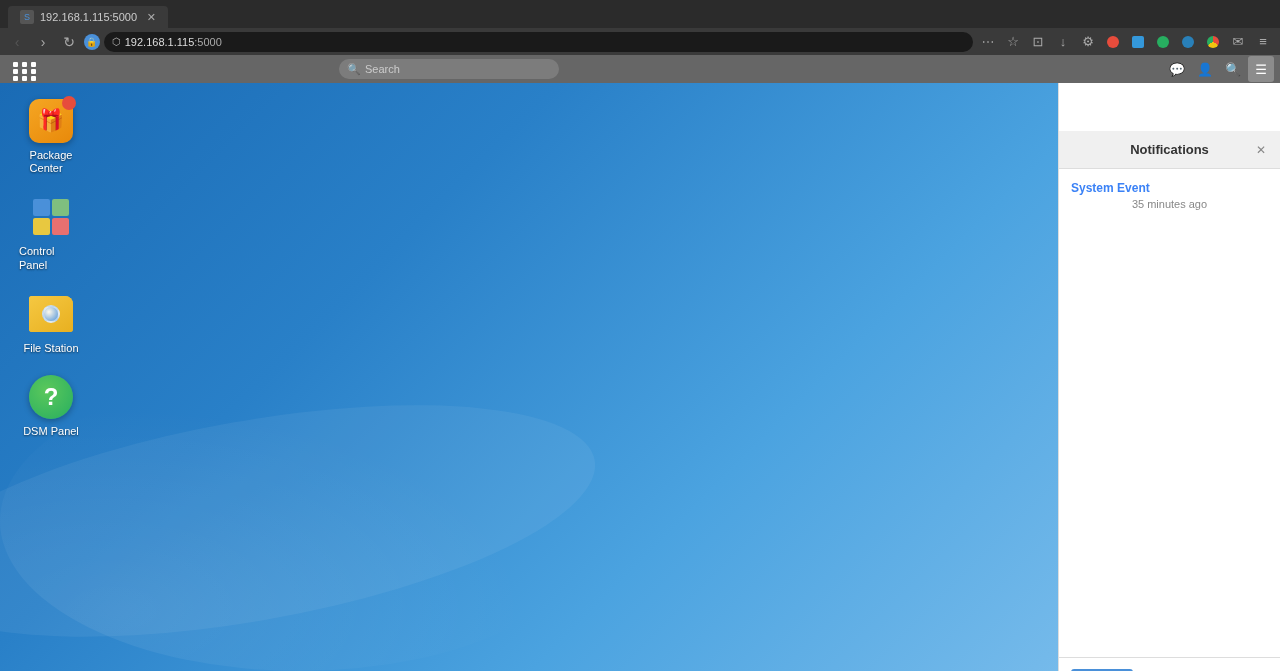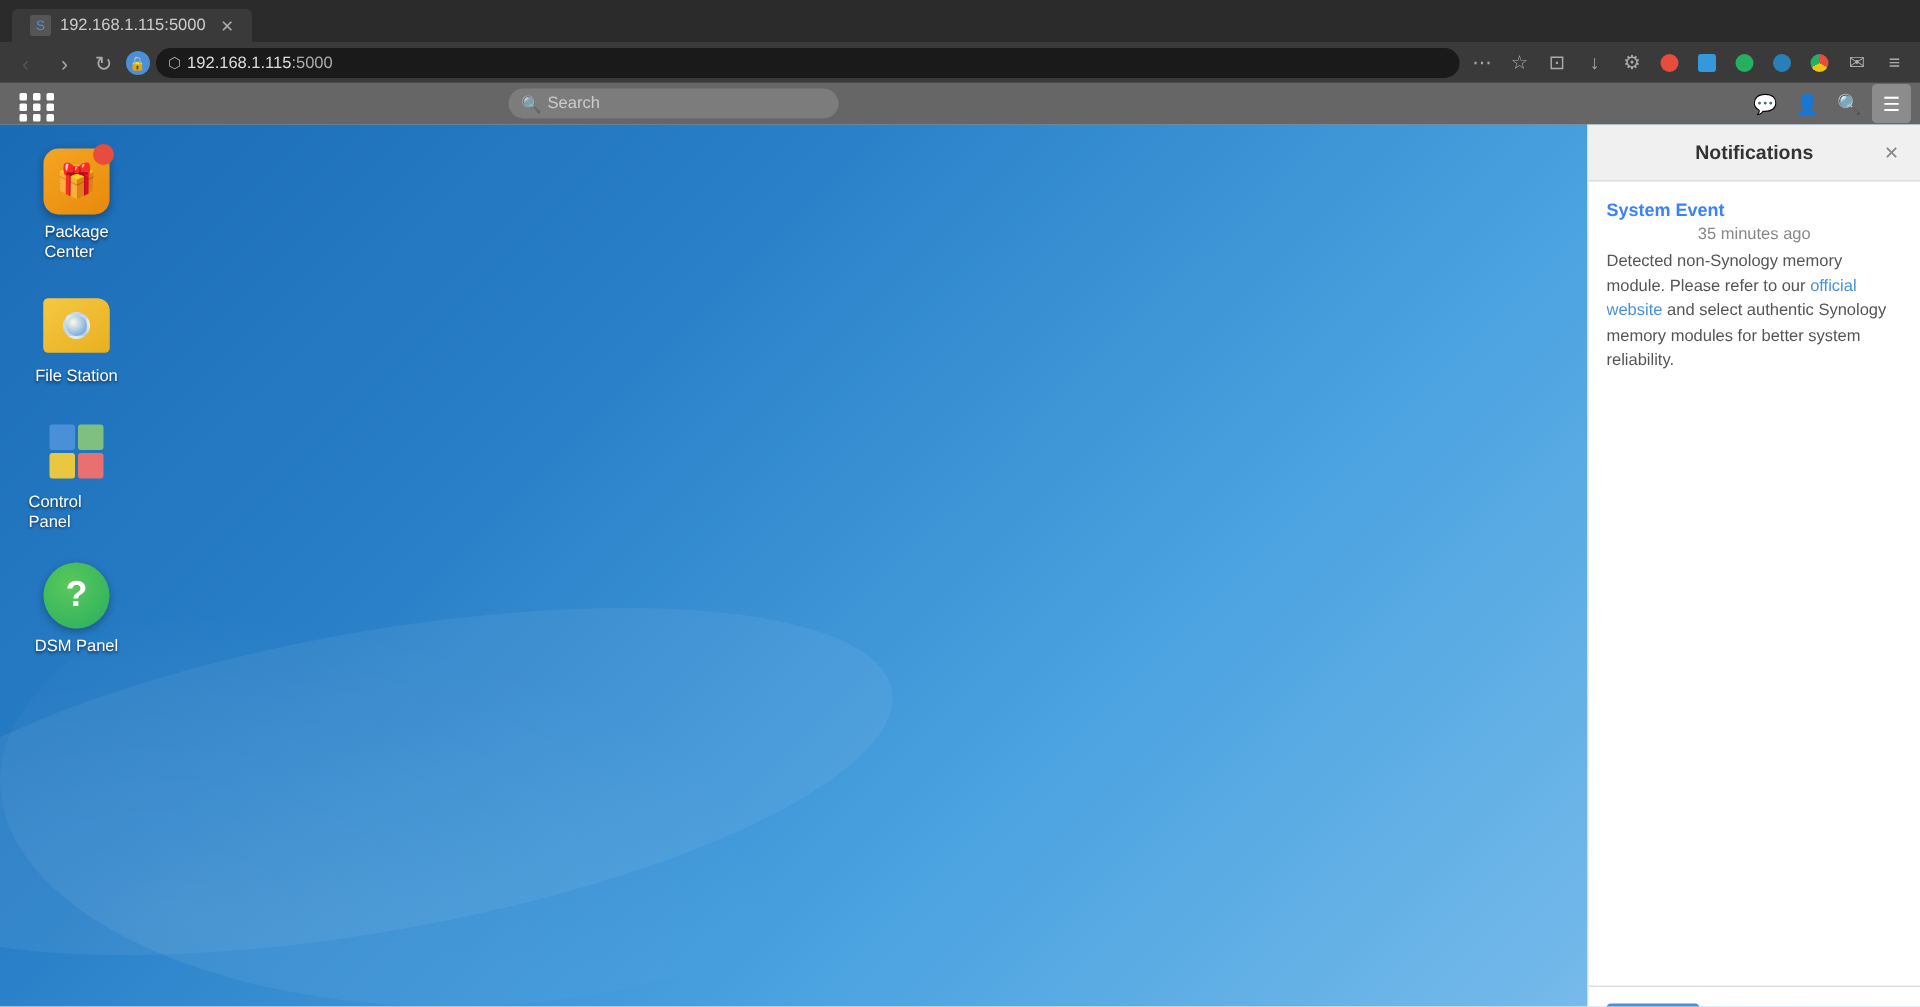--- a/index.html
+++ b/index.html
@@ -268,20 +268,21 @@
       display: flex; flex-direction: column;
       z-index: 200;
     }
     .notif-header {
       height: 38px;
       background: #f0f0f0;
       display: flex; align-items: center;
       padding: 0 12px;
       border-bottom: 1px solid #ddd;
       position: relative;
+      margin-top: 48px;
     }
     .notif-title {
       font-size: 13px;
       font-weight: 600;
       color: #333;
       flex: 1;
       text-align: center;
     }
     .notif-close {
       position: absolute; right: 10px;
@@ -430,62 +431,59 @@
       <div class="icon-image">
         <div class="pkg-icon">
           <span class="pkg-bow">🎁</span>
         </div>
       </div>
       <span class="icon-label">Package<br>Center</span>
     </div>
 
     <div class="desktop-icon">
       <div class="icon-image">
-        <div class="file-icon">
-          <div class="file-lens"></div>
-        </div>
-      </div>
-      <span class="icon-label">File Station</span>
-    </div>
-
-    <div class="desktop-icon">
-      <div class="icon-image">
         <div class="ctrl-icon">
           <div class="ctrl-tile ctrl-tile-1"></div>
           <div class="ctrl-tile ctrl-tile-2"></div>
           <div class="ctrl-tile ctrl-tile-3"></div>
           <div class="ctrl-tile ctrl-tile-4"></div>
         </div>
       </div>
       <span class="icon-label">Control Panel</span>
     </div>
 
     <div class="desktop-icon">
       <div class="icon-image">
+        <div class="file-icon">
+          <div class="file-lens"></div>
+        </div>
+      </div>
+      <span class="icon-label">File Station</span>
+    </div>
+
+    <div class="desktop-icon">
+      <div class="icon-image">
         <div class="help-icon">
           <span style="font-size:24px;color:white;font-weight:bold;">?</span>
         </div>
       </div>
       <span class="icon-label">DSM Panel</span>
     </div>
   </div>
 
   <div class="notifications-panel">
     <div class="notif-header">
       <span class="notif-title">Notifications</span>
       <div class="notif-close">✕</div>
     </div>
 
     <div class="notif-body">
       <div class="notif-event">
         <div class="notif-event-title">System Event</div>
         <div class="notif-time">35 minutes ago</div>
-        <div class="notif-text">
-          <span>Detected non-Synology memory module. Please refer to our </span><a class="notif-link" href="#">official website</a><span> and select authentic Synology memory modules for better system reliability.</span>
-        </div>
       </div>
     </div>
 
     <div class="notif-footer">
       <button class="notif-footer-btn">Show All</button>
       <button class="notif-footer-btn clear">Clear All</button>
     </div>
   </div>
 </div>
 

